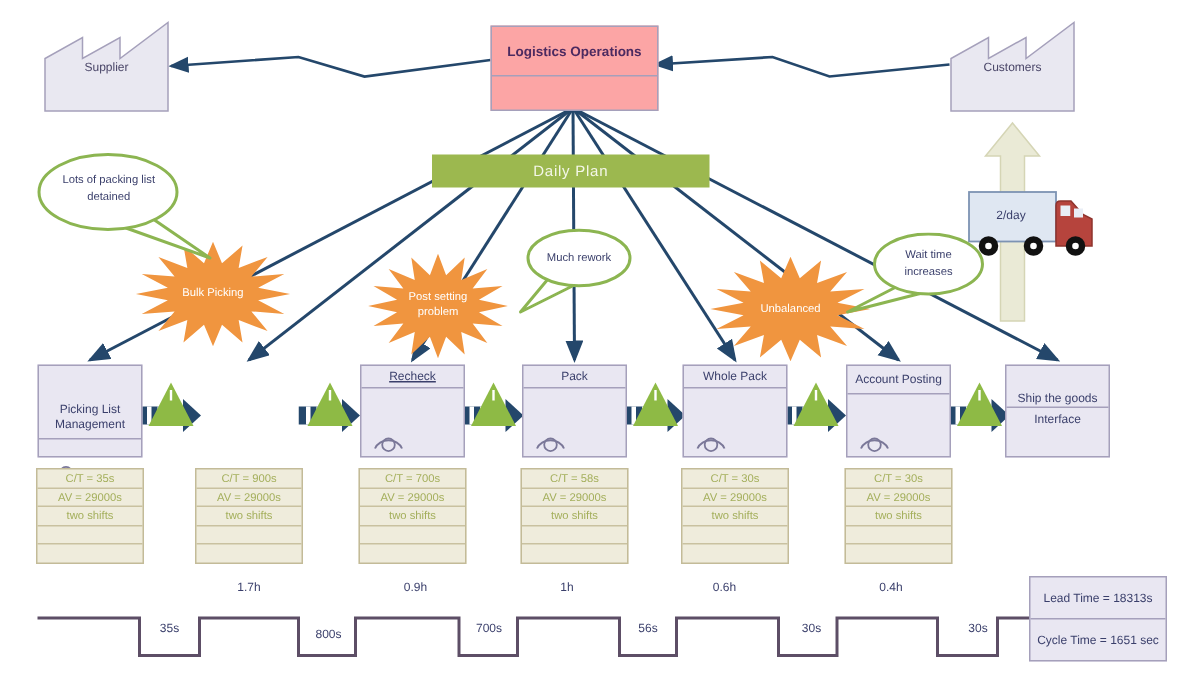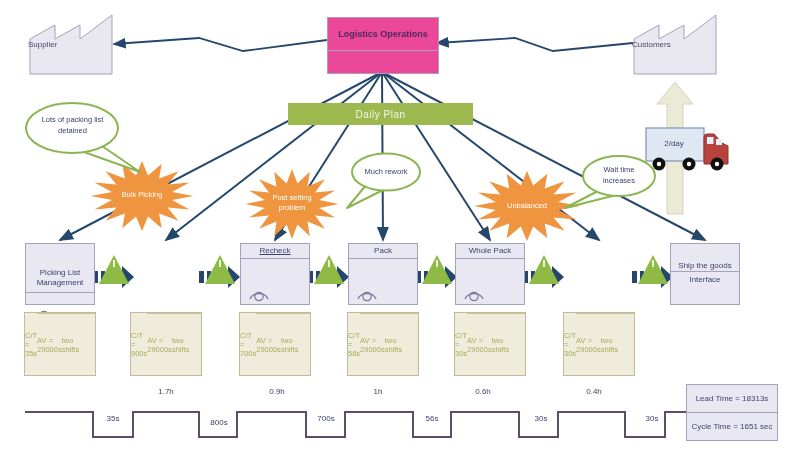--- a/index.html
+++ b/index.html
@@ -1,37 +1,37 @@
 <!DOCTYPE html>
 <html><head>
 <meta charset="utf-8">
 <style>
   html,body{margin:0;padding:0;background:#fff;}
   #canvas{position:relative;width:800px;height:453px;background:#fff;overflow:hidden;
     font-family:"Liberation Sans",sans-serif;color:#3a3f6b;}
   .abs{position:absolute;}
   svg{display:block;}
   
-  .factory-label{position:absolute;width:100%;font-size:8px;color:#4a4668;}
-  
-  .ctrl{background:#ec4899;border:1px solid #a5a0bb;}
+  .factory-label{position:absolute;width:100%;text-align:center;font-size:8px;color:#4a4668;}
+  
+  .ctrl{background:#fca5a5;border:1px solid #a5a0bb;}
   .ctrl-title{height:32px;border-bottom:1px solid #a5a0bb;display:flex;align-items:center;justify-content:center;
     font-size:9px;font-weight:bold;color:#4c2a60;}
   
   .banner{background:#9cb84f;display:flex;align-items:center;justify-content:center;
     color:#f4f7e9;font-size:10px;letter-spacing:.5px;}
   
   .pbox{background:#e9e7f2;border:1px solid #a5a0bb;box-sizing:border-box;}
   .ptitle{border-bottom:1px solid #a5a0bb;display:flex;align-items:center;justify-content:center;
     text-align:center;font-size:8px;line-height:1.25;color:#3a3f6b;}
   .pbody{position:relative;}
   .op-icon{position:absolute;left:6px;bottom:3px;}
   .psub{display:flex;align-items:center;justify-content:center;font-size:8px;color:#3a3f6b;height:15px;}
   
-  .dbox{background:#efecdc;border:1px solid #c3bb98;box-sizing:border-box;display:flex;flex-direction:row;}
+  .dbox{background:#efecdc;border:1px solid #c3bb98;box-sizing:border-box;display:flex;flex-direction:column;}
   .drow{flex:1;display:flex;align-items:center;justify-content:center;font-size:7.5px;color:#a4af5c;}
   .drow + .drow{border-top:1px solid #c9c1a0;}
   
   .bubble-text{position:absolute;text-align:center;font-size:7.5px;color:#3a3f6b;line-height:1.4;}
   .burst-text{position:absolute;text-align:center;font-size:7.5px;color:#fff;line-height:1.3;}
   
   .tl-wait{position:absolute;transform:translateX(-50%);font-size:8px;color:#3a3f6b;}
   .tl-proc{position:absolute;transform:translateX(-50%);font-size:8px;color:#3a3f6b;}
   
   .lead{background:#e9e7f2;border:1px solid #a5a0bb;display:flex;flex-direction:column;box-sizing:border-box;}
@@ -240,20 +240,29 @@
   </div>
   <div class="abs pbox" style="left:455px;top:243px;width:70px;height:62px;">
     <div class="ptitle" style="height:14px;">Whole Pack</div>
     <div class="pbody" style="height:46px;">
       <svg class="op-icon" width="24" height="17" viewBox="0 0 24 17">
         <path d="M3 14 A9.5 8 0 0 1 21 14" fill="none" stroke="#7b7899" stroke-width="1.3"></path>
         <circle cx="12" cy="11.5" r="4.2" fill="none" stroke="#7b7899" stroke-width="1.2"></circle>
       </svg>
     </div>
   </div>
+  <div class="abs pbox" style="left:564px;top:243px;width:70px;height:62px;">
+    <div class="ptitle" style="height:18px;">Account Posting</div>
+    <div class="pbody" style="height:42px;">
+      <svg class="op-icon" width="24" height="17" viewBox="0 0 24 17">
+        <path d="M3 14 A9.5 8 0 0 1 21 14" fill="none" stroke="#7b7899" stroke-width="1.3"></path>
+        <circle cx="12" cy="11.5" r="4.2" fill="none" stroke="#7b7899" stroke-width="1.2"></circle>
+      </svg>
+    </div>
+  </div>
   <div class="abs pbox" style="left:670px;top:243px;width:70px;height:62px;">
     <div class="ptitle" style="height:28px;align-items:flex-start;padding-top:17px;box-sizing:border-box;">Ship the goods</div>
     <div class="psub">Interface</div>
   </div>
 
   <div class="abs dbox" style="left:24px;top:312px;width:72px;height:64px;">
     <div class="drow">C/T = 35s</div>
     <div class="drow">AV = 29000s</div>
     <div class="drow">two shifts</div>
     <div class="drow"></div>

